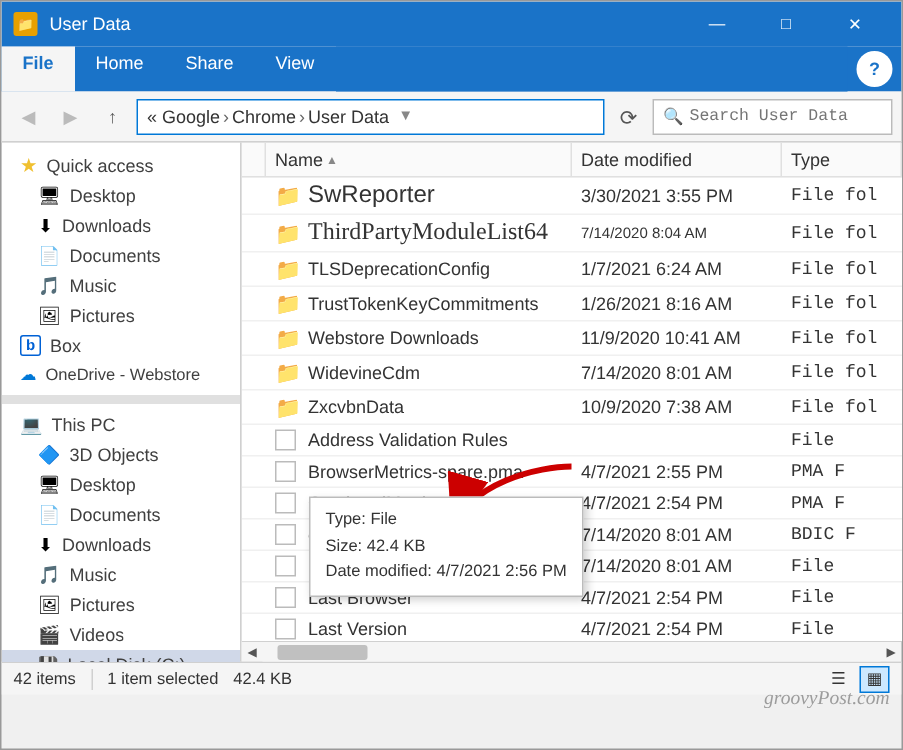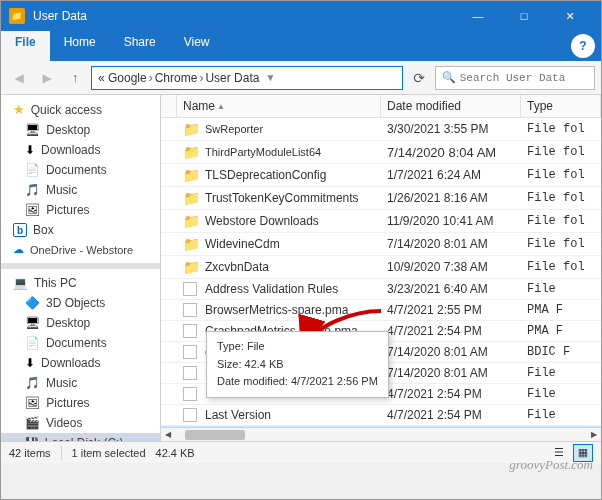--- a/index.html
+++ b/index.html
@@ -220,34 +220,34 @@
           </div>
         </div>
 
         <div id="file-rows">
             <div class="file-row">
       <div style="width:16px; display:flex; align-items:center; justify-content:center; flex-shrink:0;">
         
       </div>
       <div class="file-cell name">
         <span style="color:#e8a000; font-size:14px; width:16px; flex-shrink:0;">📁</span>
-        <span style="font-size:11px;">SwReporter</span>
+        <span style="font-size:16px;">SwReporter</span>
       </div>
       <div class="file-cell date" style="font-size:12px;">3/30/2021 3:55 PM</div>
       <div class="file-cell type" style="font-size:12px;">File fol</div>
     </div>
             <div class="file-row">
       <div style="width:16px; display:flex; align-items:center; justify-content:center; flex-shrink:0;">
         
       </div>
       <div class="file-cell name">
         <span style="color:#e8a000; font-size:14px; width:16px; flex-shrink:0;">📁</span>
-        <span style="font-size:11px;">ThirdPartyModuleList64</span>
-      </div>
-      <div class="file-cell date" style="font-size:13px;">7/14/2020 8:04 AM</div>
+        <span style="font-size:16px;font-family:Liberation Serif, serif;">ThirdPartyModuleList64</span>
+      </div>
+      <div class="file-cell date" style="font-size:10px;">7/14/2020 8:04 AM</div>
       <div class="file-cell type" style="font-size:12px;">File fol</div>
     </div>
             <div class="file-row">
       <div style="width:16px; display:flex; align-items:center; justify-content:center; flex-shrink:0;">
         
       </div>
       <div class="file-cell name">
         <span style="color:#e8a000; font-size:14px; width:16px; flex-shrink:0;">📁</span>
         <span style="font-size:12px;">TLSDeprecationConfig</span>
       </div>
@@ -299,21 +299,20 @@
       <div class="file-cell type" style="font-size:12px;">File fol</div>
     </div>
             <div class="file-row">
       <div style="width:16px; display:flex; align-items:center; justify-content:center; flex-shrink:0;">
         
       </div>
       <div class="file-cell name">
         <span style="width:14px; height:14px; border:1px solid #bbb; background:white; display:inline-flex; align-items:center; justify-content:center; font-size:8px; flex-shrink:0; margin-right:2px;"></span>
         <span style="font-size:12px;">Address Validation Rules</span>
       </div>
-      <div class="file-cell date" style="font-size:12px;">3/23/2021 6:40 AM</div>
       <div class="file-cell type" style="font-size:12px;">File</div>
     </div>
             <div class="file-row">
       <div style="width:16px; display:flex; align-items:center; justify-content:center; flex-shrink:0;">
         
       </div>
       <div class="file-cell name">
         <span style="width:14px; height:14px; border:1px solid #bbb; background:white; display:inline-flex; align-items:center; justify-content:center; font-size:8px; flex-shrink:0; margin-right:2px;"></span>
         <span style="font-size:12px;">BrowserMetrics-spare.pma</span>
       </div>

